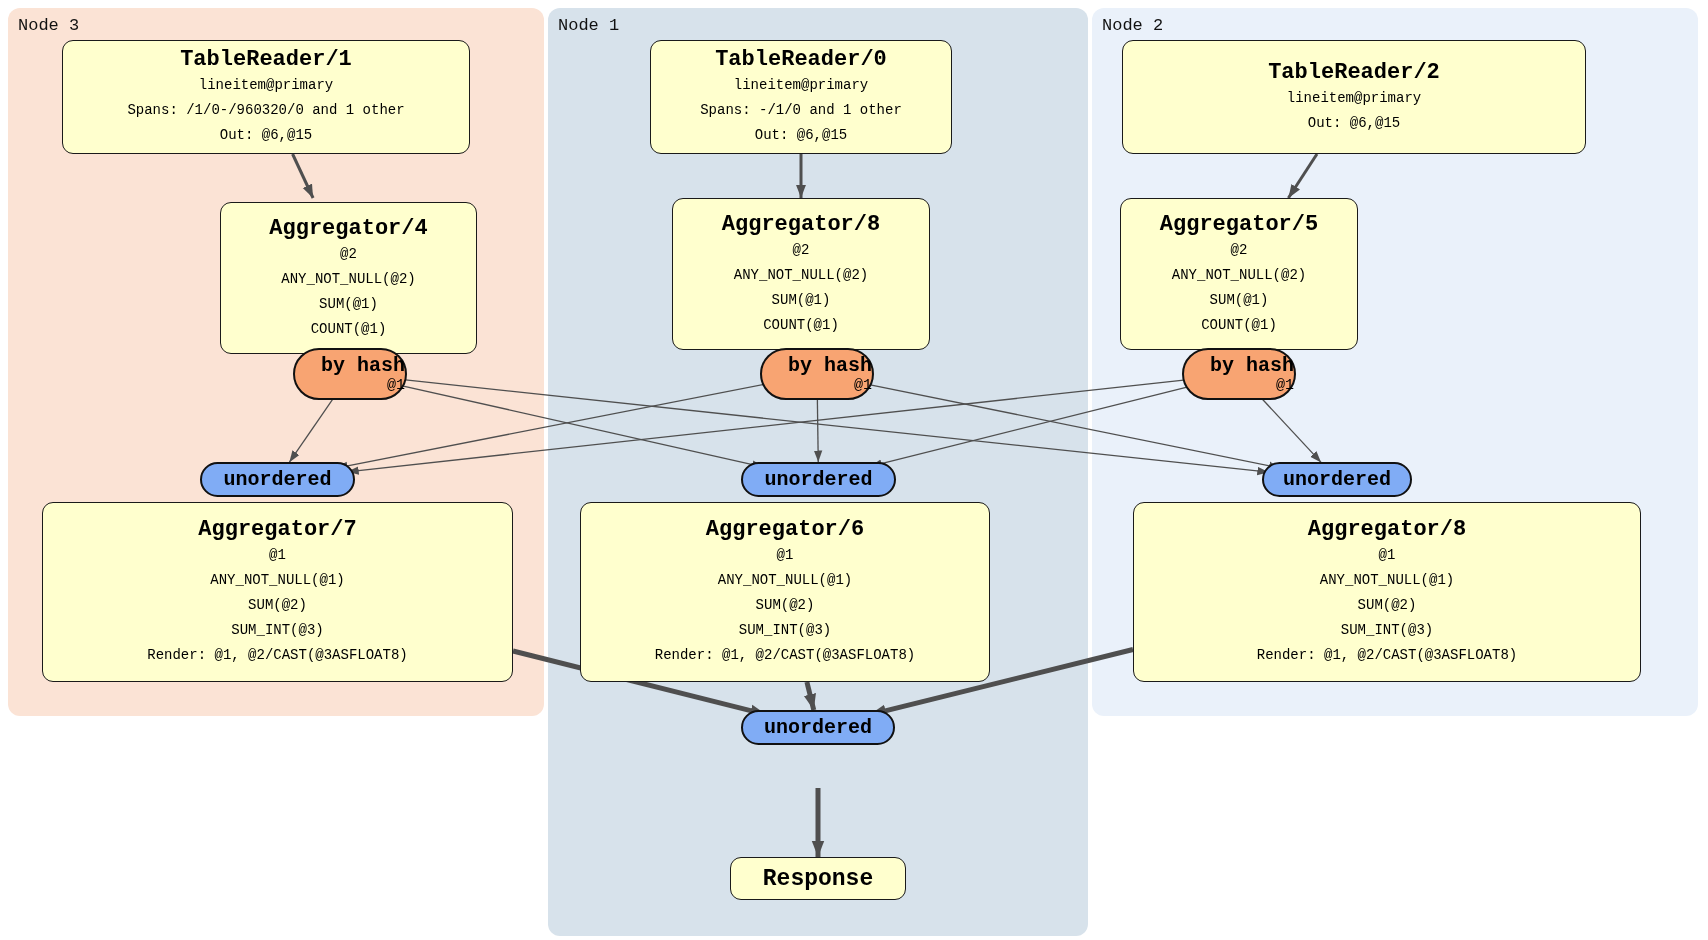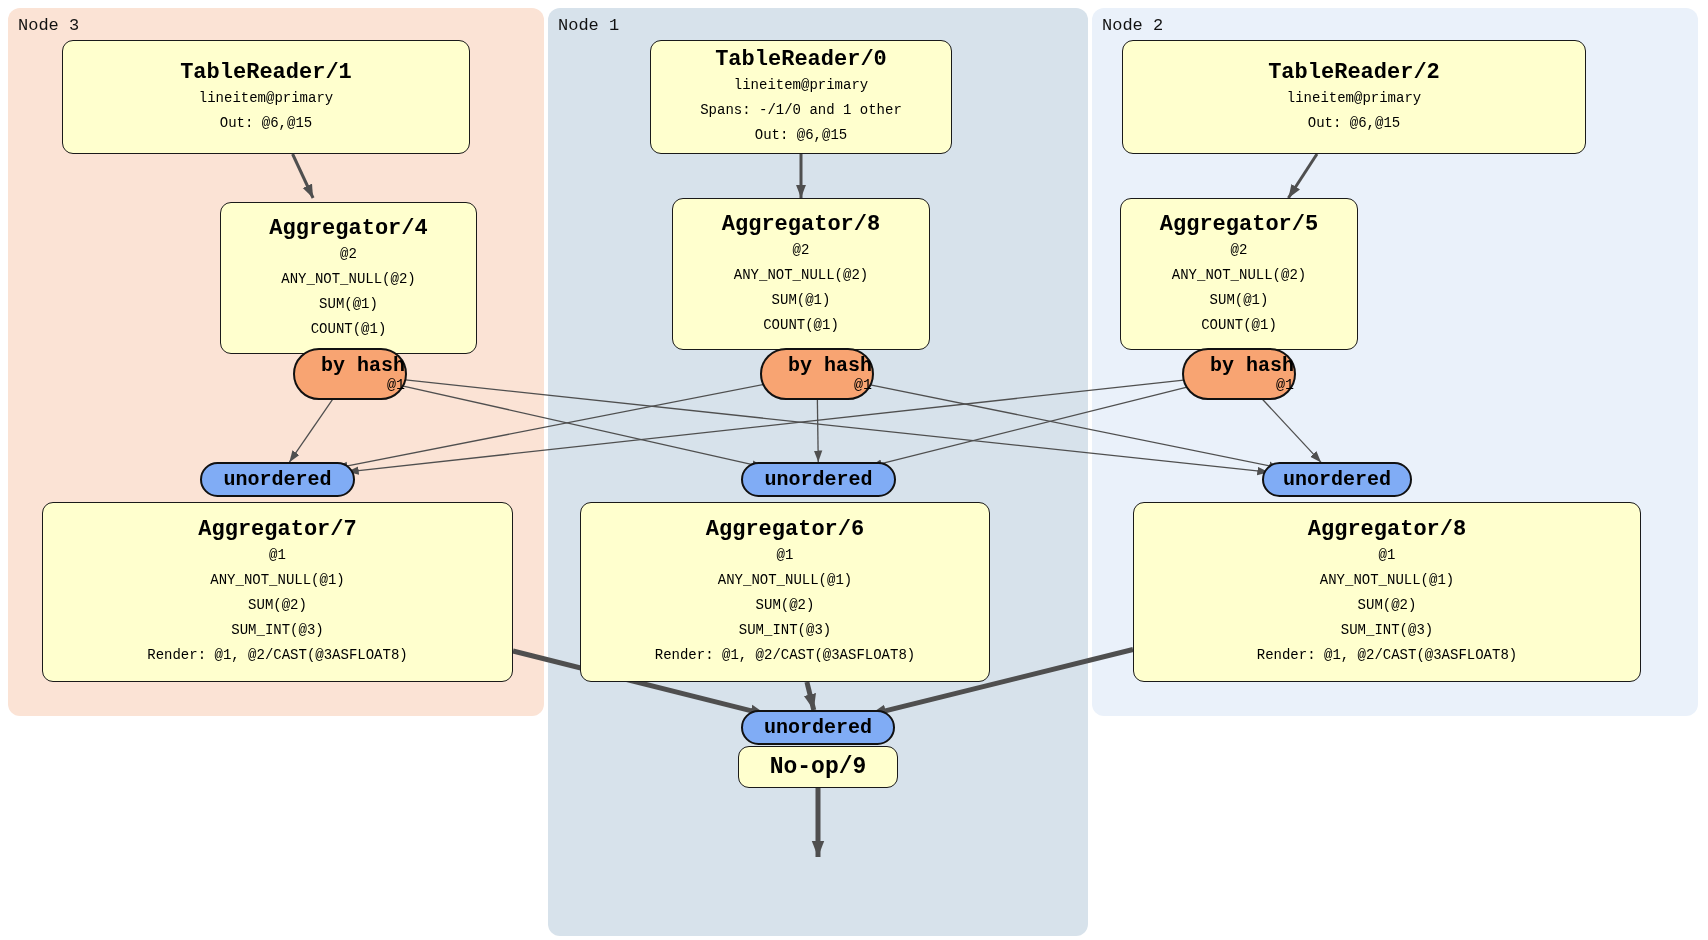--- a/index.html
+++ b/index.html
@@ -74,20 +74,21 @@
         <line x1="513" y1="651.0383903792784" x2="766.28282619289" y2="714.5348250677828" class="e-thick" marker-end="url(#m-thick)"></line>
         <line x1="806.9188191881918" y1="682" x2="813.7445211156855" y2="710.0267457931935" class="e-thick" marker-end="url(#m-thick)"></line>
         <line x1="1133" y1="649.4698354661791" x2="870.055785885434" y2="714.6050109918166" class="e-thick" marker-end="url(#m-thick)"></line>
         <line x1="818" y1="788" x2="818" y2="857" class="e-thick" marker-end="url(#m-thick)"></line>
       </g>
   </svg>
 
   <div class="node pbox" id="n-tr1" style="left:62px;top:40px;width:408px;height:114px">
     <div class="ptitle">TableReader/1</div>
     <div class="pline">lineitem@primary</div>
+    <div class="pline">Spans: /1/0-/960320/0 and 1 other</div>
     <div class="pline">Out: @6,@15</div>
   </div>
   <div class="node pbox" id="n-agg4" style="left:220px;top:202px;width:257px;height:152px">
     <div class="ptitle">Aggregator/4</div>
     <div class="pline">@2</div>
     <div class="pline">ANY_NOT_NULL(@2)</div>
     <div class="pline">SUM(@1)</div>
     <div class="pline">COUNT(@1)</div>
   </div>
   <div class="node router" id="n-h4" style="left:293px;top:348px;width:114px;height:52px">
@@ -130,22 +131,22 @@
     <div class="ptitle">Aggregator/6</div>
     <div class="pline">@1</div>
     <div class="pline">ANY_NOT_NULL(@1)</div>
     <div class="pline">SUM(@2)</div>
     <div class="pline">SUM_INT(@3)</div>
     <div class="pline">Render: @1, @2/CAST(@3ASFLOAT8)</div>
   </div>
   <div class="node stream oval" id="n-ufinal" style="left:741px;top:710px;width:154px;height:35px">
     <div class="slabel">unordered</div>
   </div>
-  <div class="node pbox" id="n-noop" style="left:738px;top:746px;width:160px;height:42px">
-    <div class="bigtitle">No-op/9</div>
+  <div class="node pbox" id="n-resp" style="left:730px;top:857px;width:176px;height:43px">
+    <div class="bigtitle">Response</div>
   </div>
 
   <div class="node pbox" id="n-tr2" style="left:1122px;top:40px;width:464px;height:114px">
     <div class="ptitle">TableReader/2</div>
     <div class="pline">lineitem@primary</div>
     <div class="pline">Out: @6,@15</div>
   </div>
   <div class="node pbox" id="n-agg5" style="left:1120px;top:198px;width:238px;height:152px">
     <div class="ptitle">Aggregator/5</div>
     <div class="pline">@2</div>

